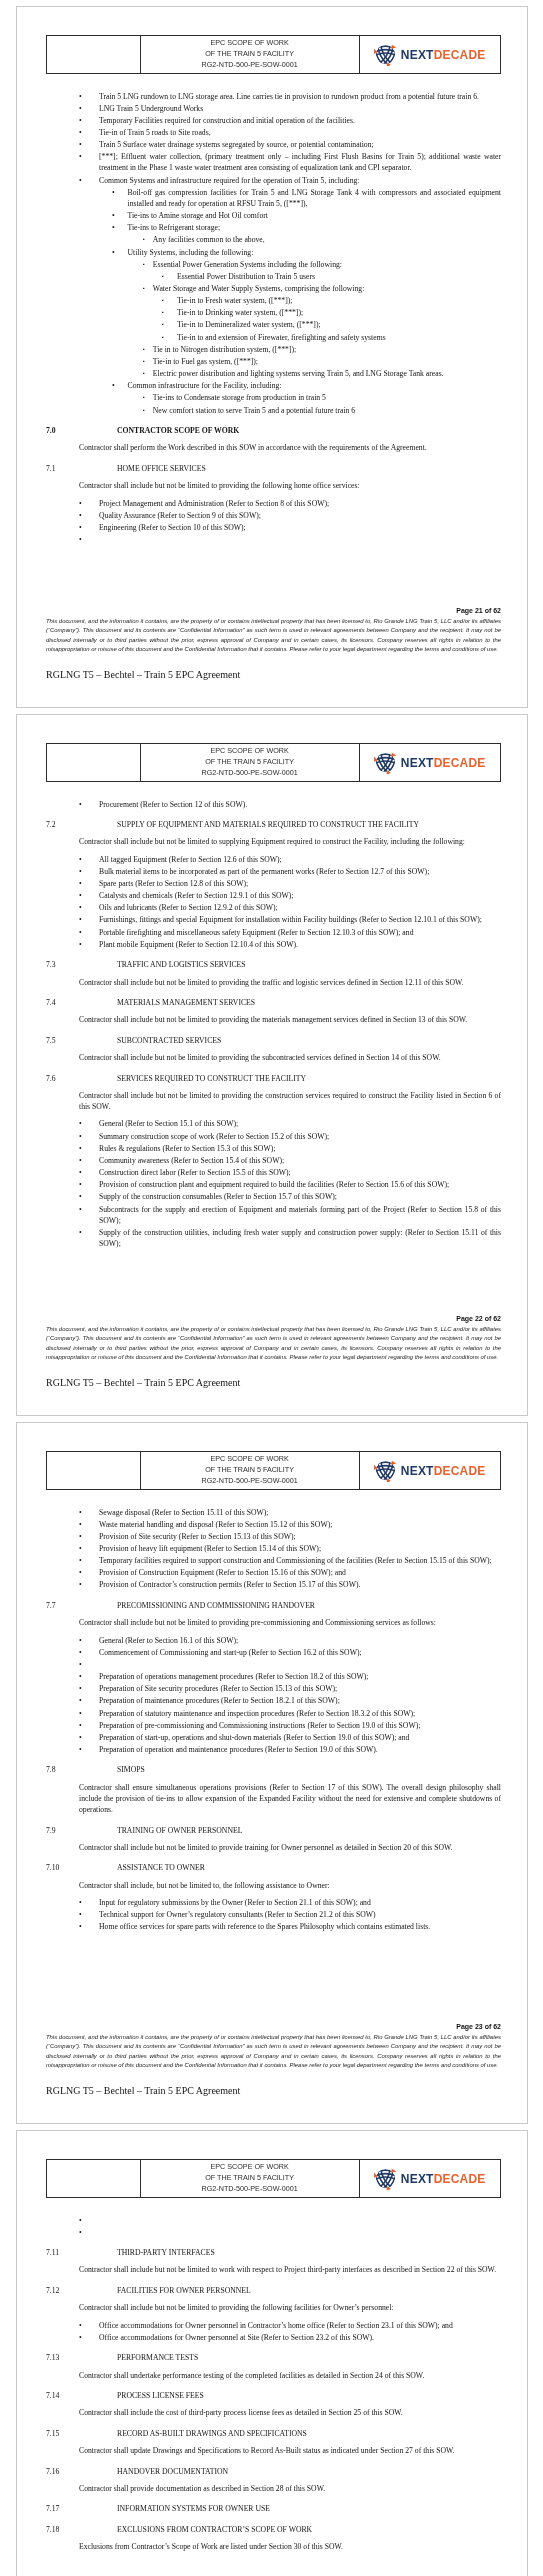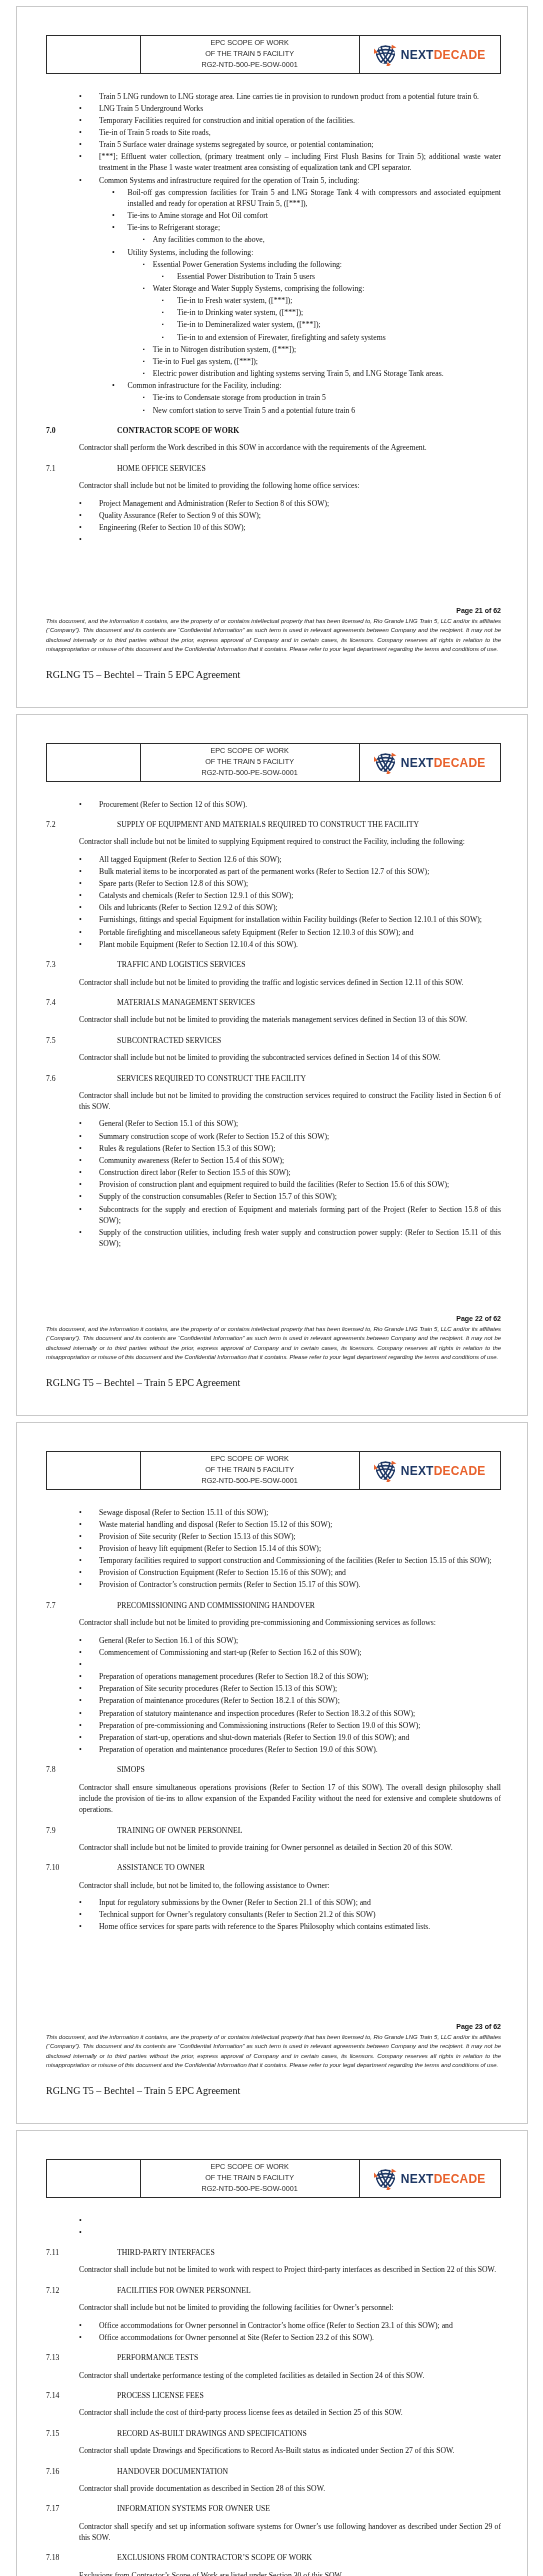--- a/index.html
+++ b/index.html
@@ -651,21 +651,20 @@
           <p class="para">Contractor shall update Drawings and Specifications to Record As-Built status as indicated under Section 27 of this SOW.</p>
           <div class="heading">
             <span class="hnum">7.16</span>
             <span class="htitle">HANDOVER DOCUMENTATION</span>
           </div>
           <p class="para">Contractor shall provide documentation as described in Section 28 of this SOW.</p>
           <div class="heading">
             <span class="hnum">7.17</span>
             <span class="htitle">INFORMATION SYSTEMS FOR OWNER USE</span>
           </div>
-          <p class="para">Contractor shall specify and set up information software systems for Owner’s use following handover as described under Section 29 of this SOW.</p>
           <div class="heading">
             <span class="hnum">7.18</span>
             <span class="htitle">EXCLUSIONS FROM CONTRACTOR’S SCOPE OF WORK</span>
           </div>
           <p class="para">Exclusions from Contractor’s Scope of Work are listed under Section 30 of this SOW.</p>
         </div>
 
     </div>
   </div>
 </div>

